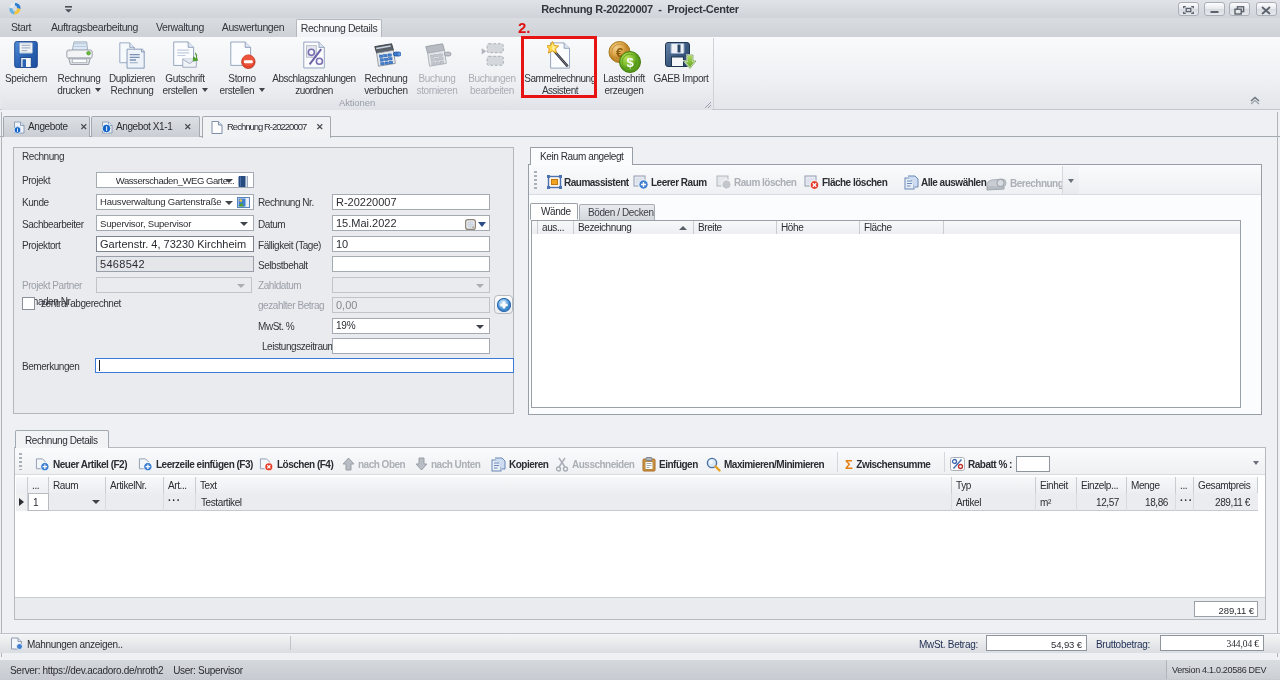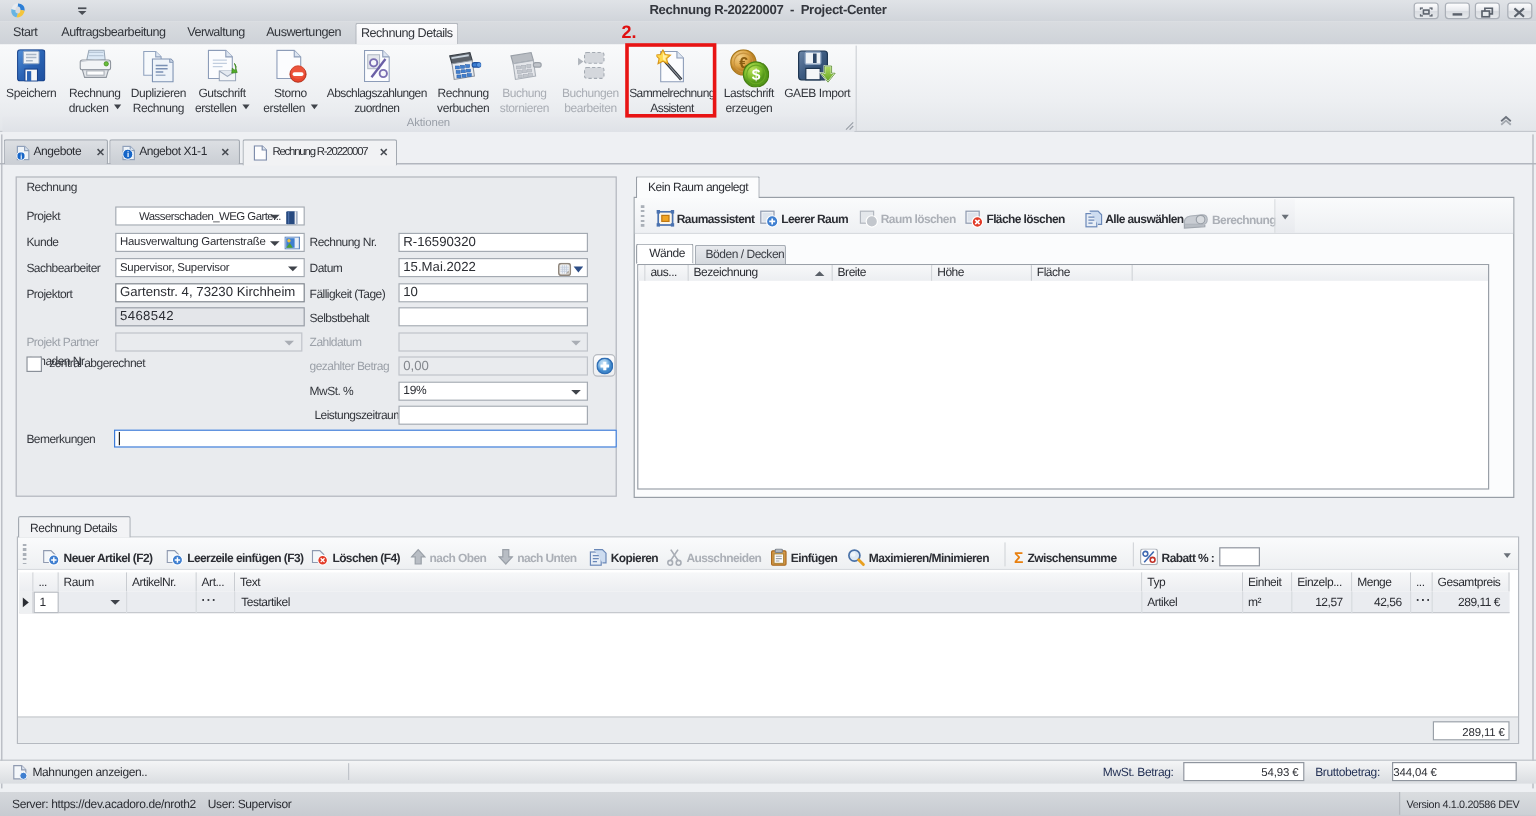--- a/index.html
+++ b/index.html
@@ -397,21 +397,21 @@
 
 <div class="abs flabel" style="left:258px;top:197px;">Rechnung Nr.</div>
 <div class="abs flabel" style="left:258px;top:219px;">Datum</div>
 <div class="abs flabel" style="left:258px;top:240px;">Fälligkeit (Tage)</div>
 <div class="abs flabel" style="left:258px;top:260px;">Selbstbehalt</div>
 <div class="abs flabel dis" style="left:258px;top:280px;">Zahldatum</div>
 <div class="abs flabel dis" style="left:258px;top:300px;">gezahlter Betrag</div>
 <div class="abs flabel" style="left:258px;top:321px;">MwSt. %</div>
 <div class="abs flabel" style="left:262px;top:341px;">Leistungszeitraum</div>
 
-<div class="abs field" style="left:332px;top:193.5px;width:158px;font-size:11px;letter-spacing:0;padding-top:1px;">R-16590320</div>
+<div class="abs field" style="left:332px;top:193.5px;width:158px;font-size:11px;letter-spacing:0;padding-top:1px;">R-20220007</div>
 <div class="abs field" style="left:332px;top:215px;width:158px;font-size:11px;letter-spacing:0;padding-top:1px;">15.Mai.2022
   <svg class="abs" style="right:13px;top:2.5px;" width="11" height="11" viewBox="0 0 11 11">
     <rect x="0.6" y="0.6" width="9.8" height="9.8" rx="2.2" fill="#ece9e4" stroke="#8f867c" stroke-width="1.2"></rect>
     <rect x="2" y="2" width="7" height="7" fill="#eef2f7"></rect>
     <path d="M2 3.7 H9 M2 5.4 H9 M2 7.1 H9 M3.7 2 V9 M5.4 2 V9 M7.1 2 V9" stroke="#c3cddb" stroke-width="0.7"></path>
     <path d="M9 6.5 V9 H6.5 Z" fill="#b0a89e"></path>
   </svg>
   <span class="carrow" style="right:3px;top:6px;border-top-color:#2d4d86;border-left-width:4.5px;border-right-width:4.5px;border-top-width:5px;"></span>
 </div>
 <div class="abs field" style="left:332px;top:236px;width:158px;font-size:11px;letter-spacing:0;padding-top:1px;">10</div>
@@ -596,39 +596,39 @@
 <div class="abs" style="left:1035px;top:493px;width:1px;height:18px;background:#d8dbdf;"></div>
 <div class="abs" style="left:1076px;top:493px;width:1px;height:18px;background:#d8dbdf;"></div>
 <div class="abs" style="left:1126px;top:493px;width:1px;height:18px;background:#d8dbdf;"></div>
 <div class="abs" style="left:1175px;top:493px;width:1px;height:18px;background:#d8dbdf;"></div>
 <div class="abs" style="left:1193px;top:493px;width:1px;height:18px;background:#d8dbdf;"></div>
 <div class="abs cell" style="left:164px;top:493px;width:32px;font-weight:bold;letter-spacing:1px;">···</div>
 <div class="abs cell" style="left:197px;top:495px;">Testartikel</div>
 <div class="abs cell" style="left:952px;top:495px;">Artikel</div>
 <div class="abs cell" style="left:1036px;top:495px;">m²</div>
 <div class="abs cell" style="left:1077px;top:495px;width:46px;text-align:right;">12,57</div>
-<div class="abs cell" style="left:1127px;top:495px;width:45px;text-align:right;">42,56</div>
+<div class="abs cell" style="left:1127px;top:495px;width:45px;text-align:right;">18,86</div>
 <div class="abs cell" style="left:1176px;top:493px;width:18px;font-weight:bold;letter-spacing:1px;">···</div>
 <div class="abs cell" style="left:1194px;top:495px;width:60px;text-align:right;">289,11 €</div>
 
 <div class="abs" style="left:15px;top:597px;width:1250px;height:22px;background:#e9ebee;border-top:1px solid #c9ccd0;"></div>
 <div class="abs" style="left:1194px;top:601px;width:64px;height:16px;background:#fff;border:1px solid #9aa0a8;font-size:9.5px;text-align:right;padding:2.5px 3px 0 0;">289,11 €</div>
 
 <div class="abs" style="left:1px;top:112px;width:1px;height:545px;background:#b0b4bb;"></div>
 <div class="abs" style="left:1277px;top:112px;width:1px;height:545px;background:#b0b4bb;"></div>
 <div class="abs sbar1"></div>
 <svg class="abs" style="left:10px;top:637px;" width="13" height="13" viewBox="0 0 13 13">
   <path d="M1.5 1 H8 L11.5 4.5 V12 H1.5 Z" fill="#f4f7fa" stroke="#8f9ab0"></path>
   <path d="M8 1 V4.5 H11.5" fill="#dde5f0" stroke="#8f9ab0"></path>
   <circle cx="9.5" cy="9.5" r="3" fill="#3f7fd0" stroke="#fff" stroke-width="0.8"></circle>
 </svg>
 <div class="abs" style="left:27px;top:638.5px;font-size:10px;letter-spacing:-0.3px;">Mahnungen anzeigen..</div>
 <div class="abs" style="left:290px;top:636px;width:1px;height:14px;background:#c0c4ca;"></div>
 <div class="abs" style="left:919px;top:638.5px;font-size:10px;letter-spacing:-0.3px;color:#1f2d52;">MwSt. Betrag:</div>
 <div class="abs" style="left:986px;top:635px;width:101px;height:16px;background:#fff;border:1px solid #8f959e;font-size:9.5px;text-align:right;padding:2.5px 4px 0 0;">54,93 €</div>
 <div class="abs" style="left:1096px;top:638.5px;font-size:10px;letter-spacing:-0.3px;color:#1f2d52;">Bruttobetrag:</div>
-<div class="abs" style="left:1160px;top:635px;width:104px;height:16px;background:#fff;border:1px solid #8f959e;font-size:9.5px;text-align:left;padding:2.5px 4px 0 0;">344,04 €</div>
+<div class="abs" style="left:1160px;top:635px;width:104px;height:16px;background:#fff;border:1px solid #8f959e;font-size:9.5px;text-align:right;padding:2.5px 4px 0 0;font-family:Liberation Serif, serif;">344,04 €</div>
 
 <div class="abs sbar2"></div>
 <div class="abs" style="left:10px;top:664.5px;font-size:10px;letter-spacing:-0.3px;">Server: https://dev.acadoro.de/nroth2 &nbsp;&nbsp; User: Supervisor</div>
 <div class="abs" style="left:1166px;top:660px;width:1px;height:19px;background:#b0b4ba;"></div>
 <div class="abs" style="left:1167px;top:660px;width:113px;height:19px;background:linear-gradient(#dadde0,#ccd0d5);"></div>
 <div class="abs" style="left:1172px;top:665px;font-size:9px;letter-spacing:-0.3px;white-space:nowrap;">Version 4.1.0.20586 DEV</div>
 
 </body></html>

